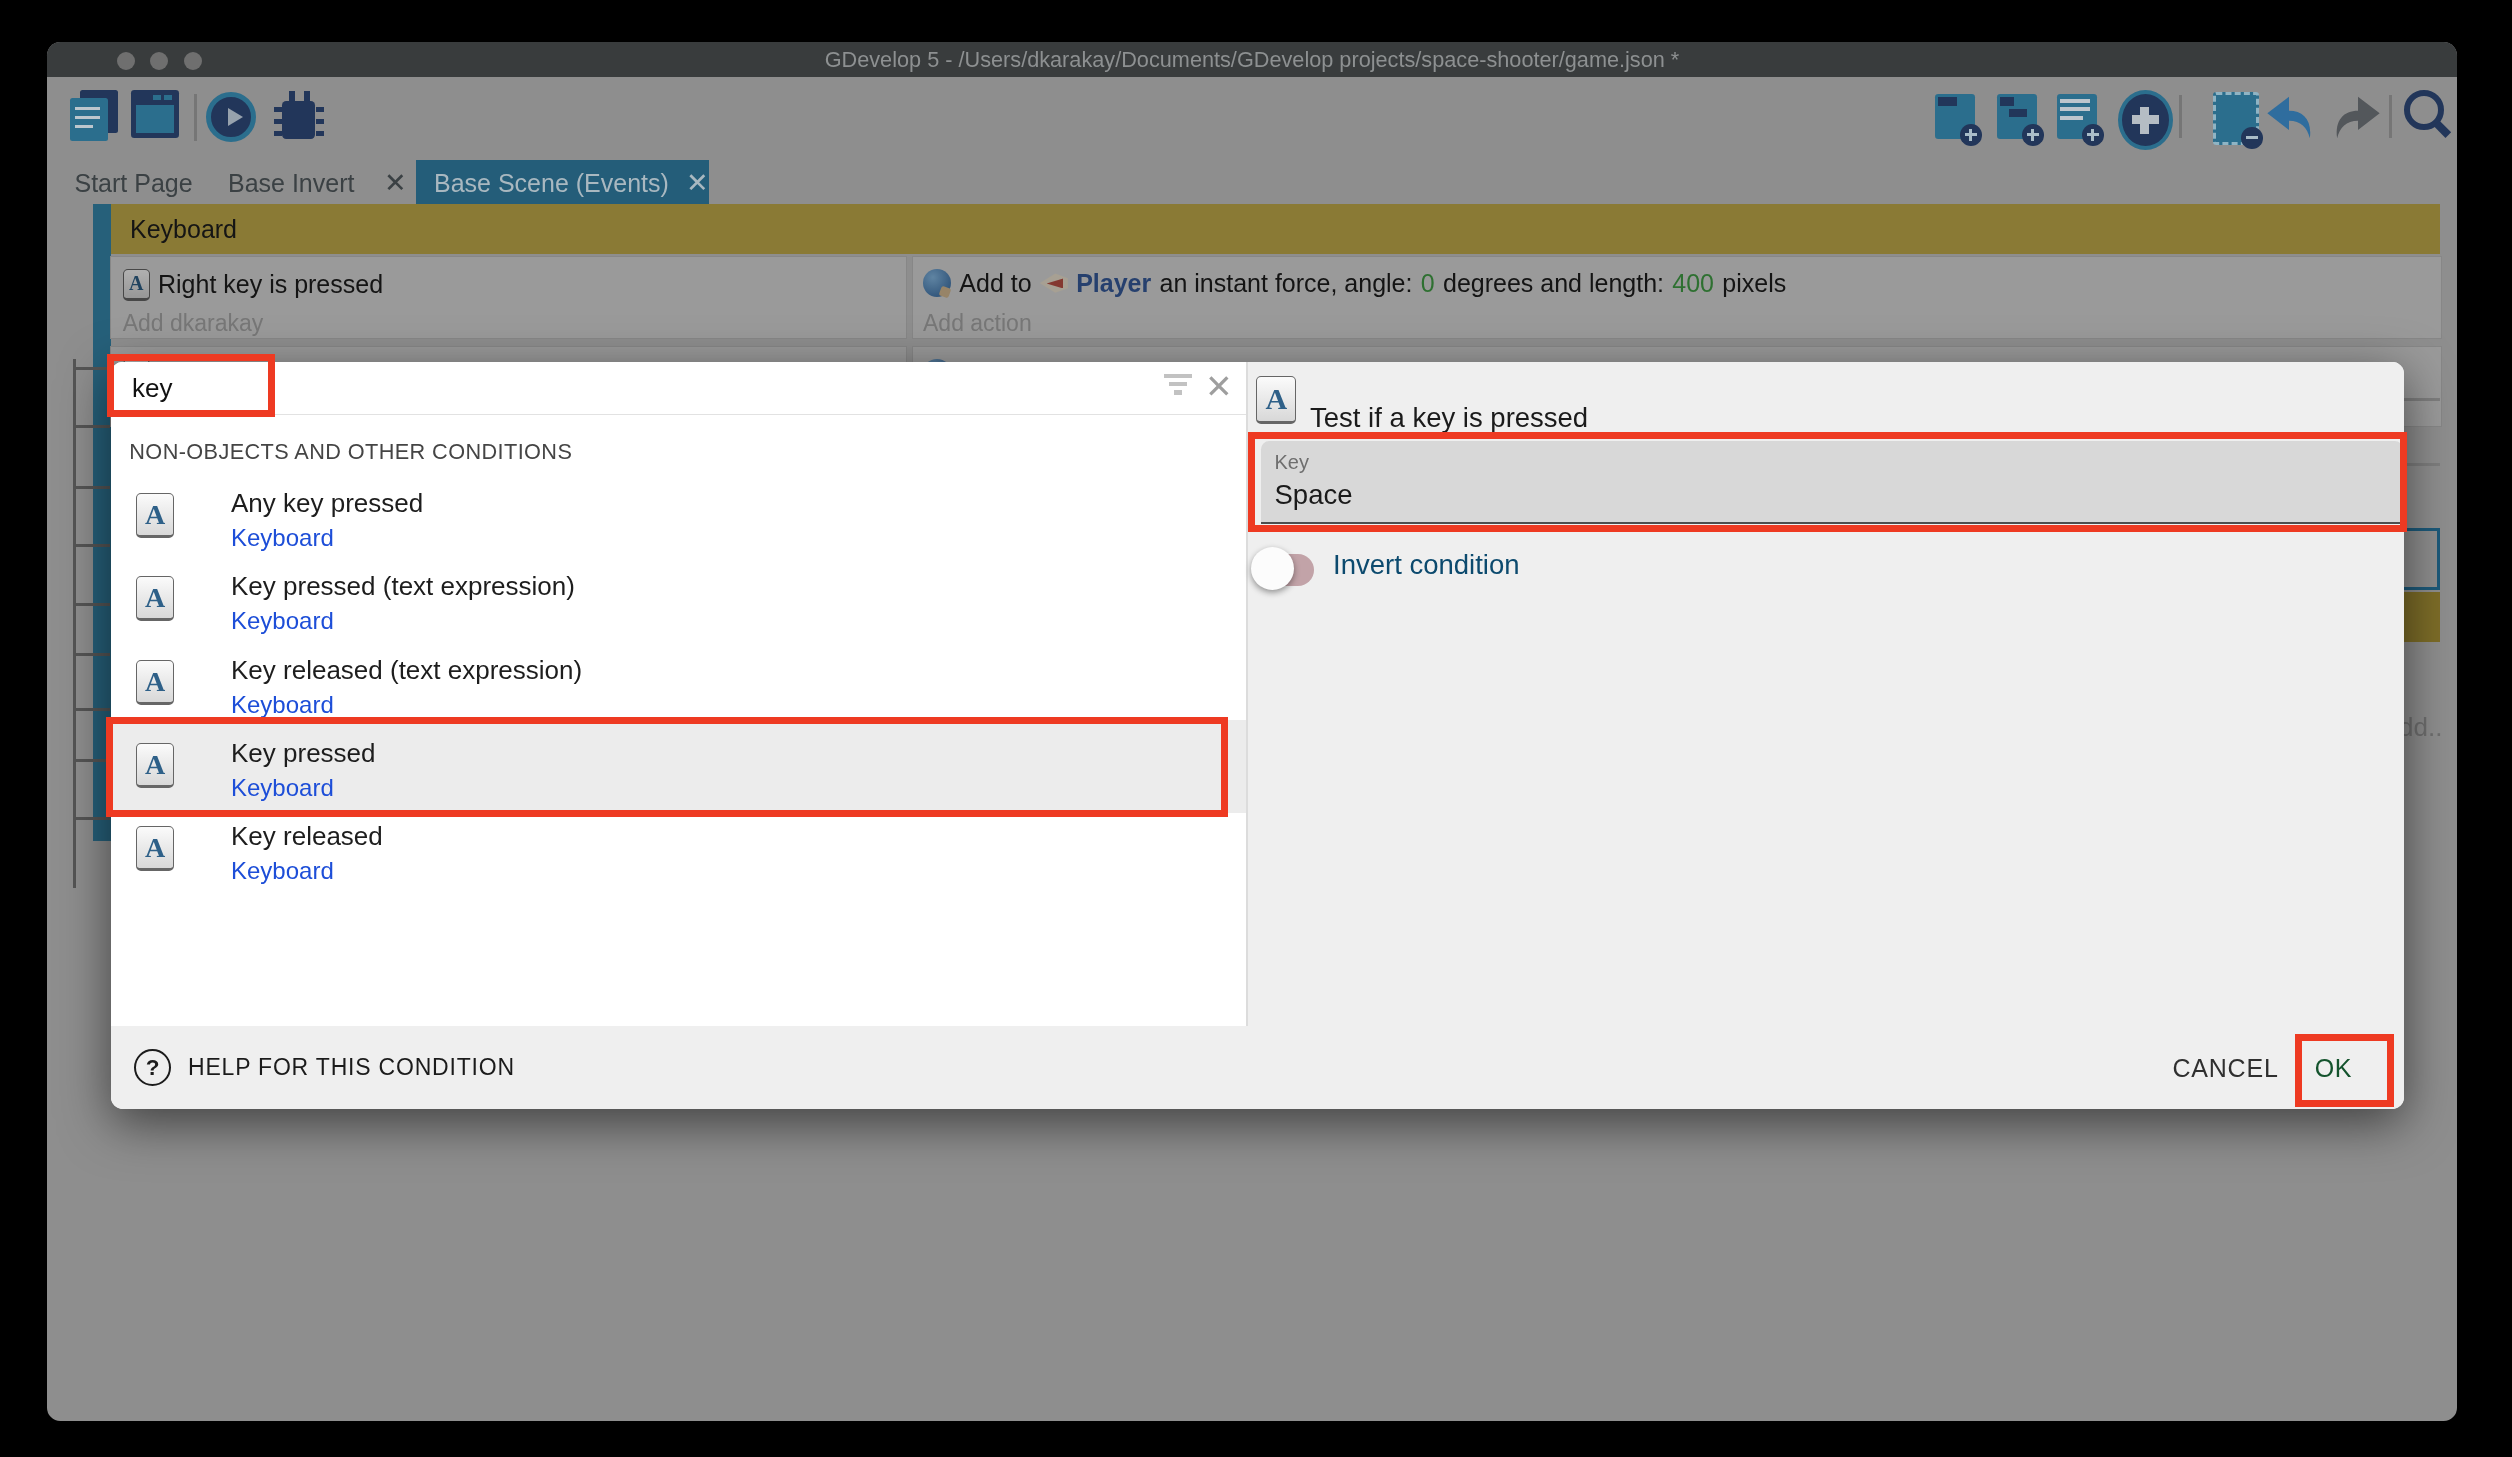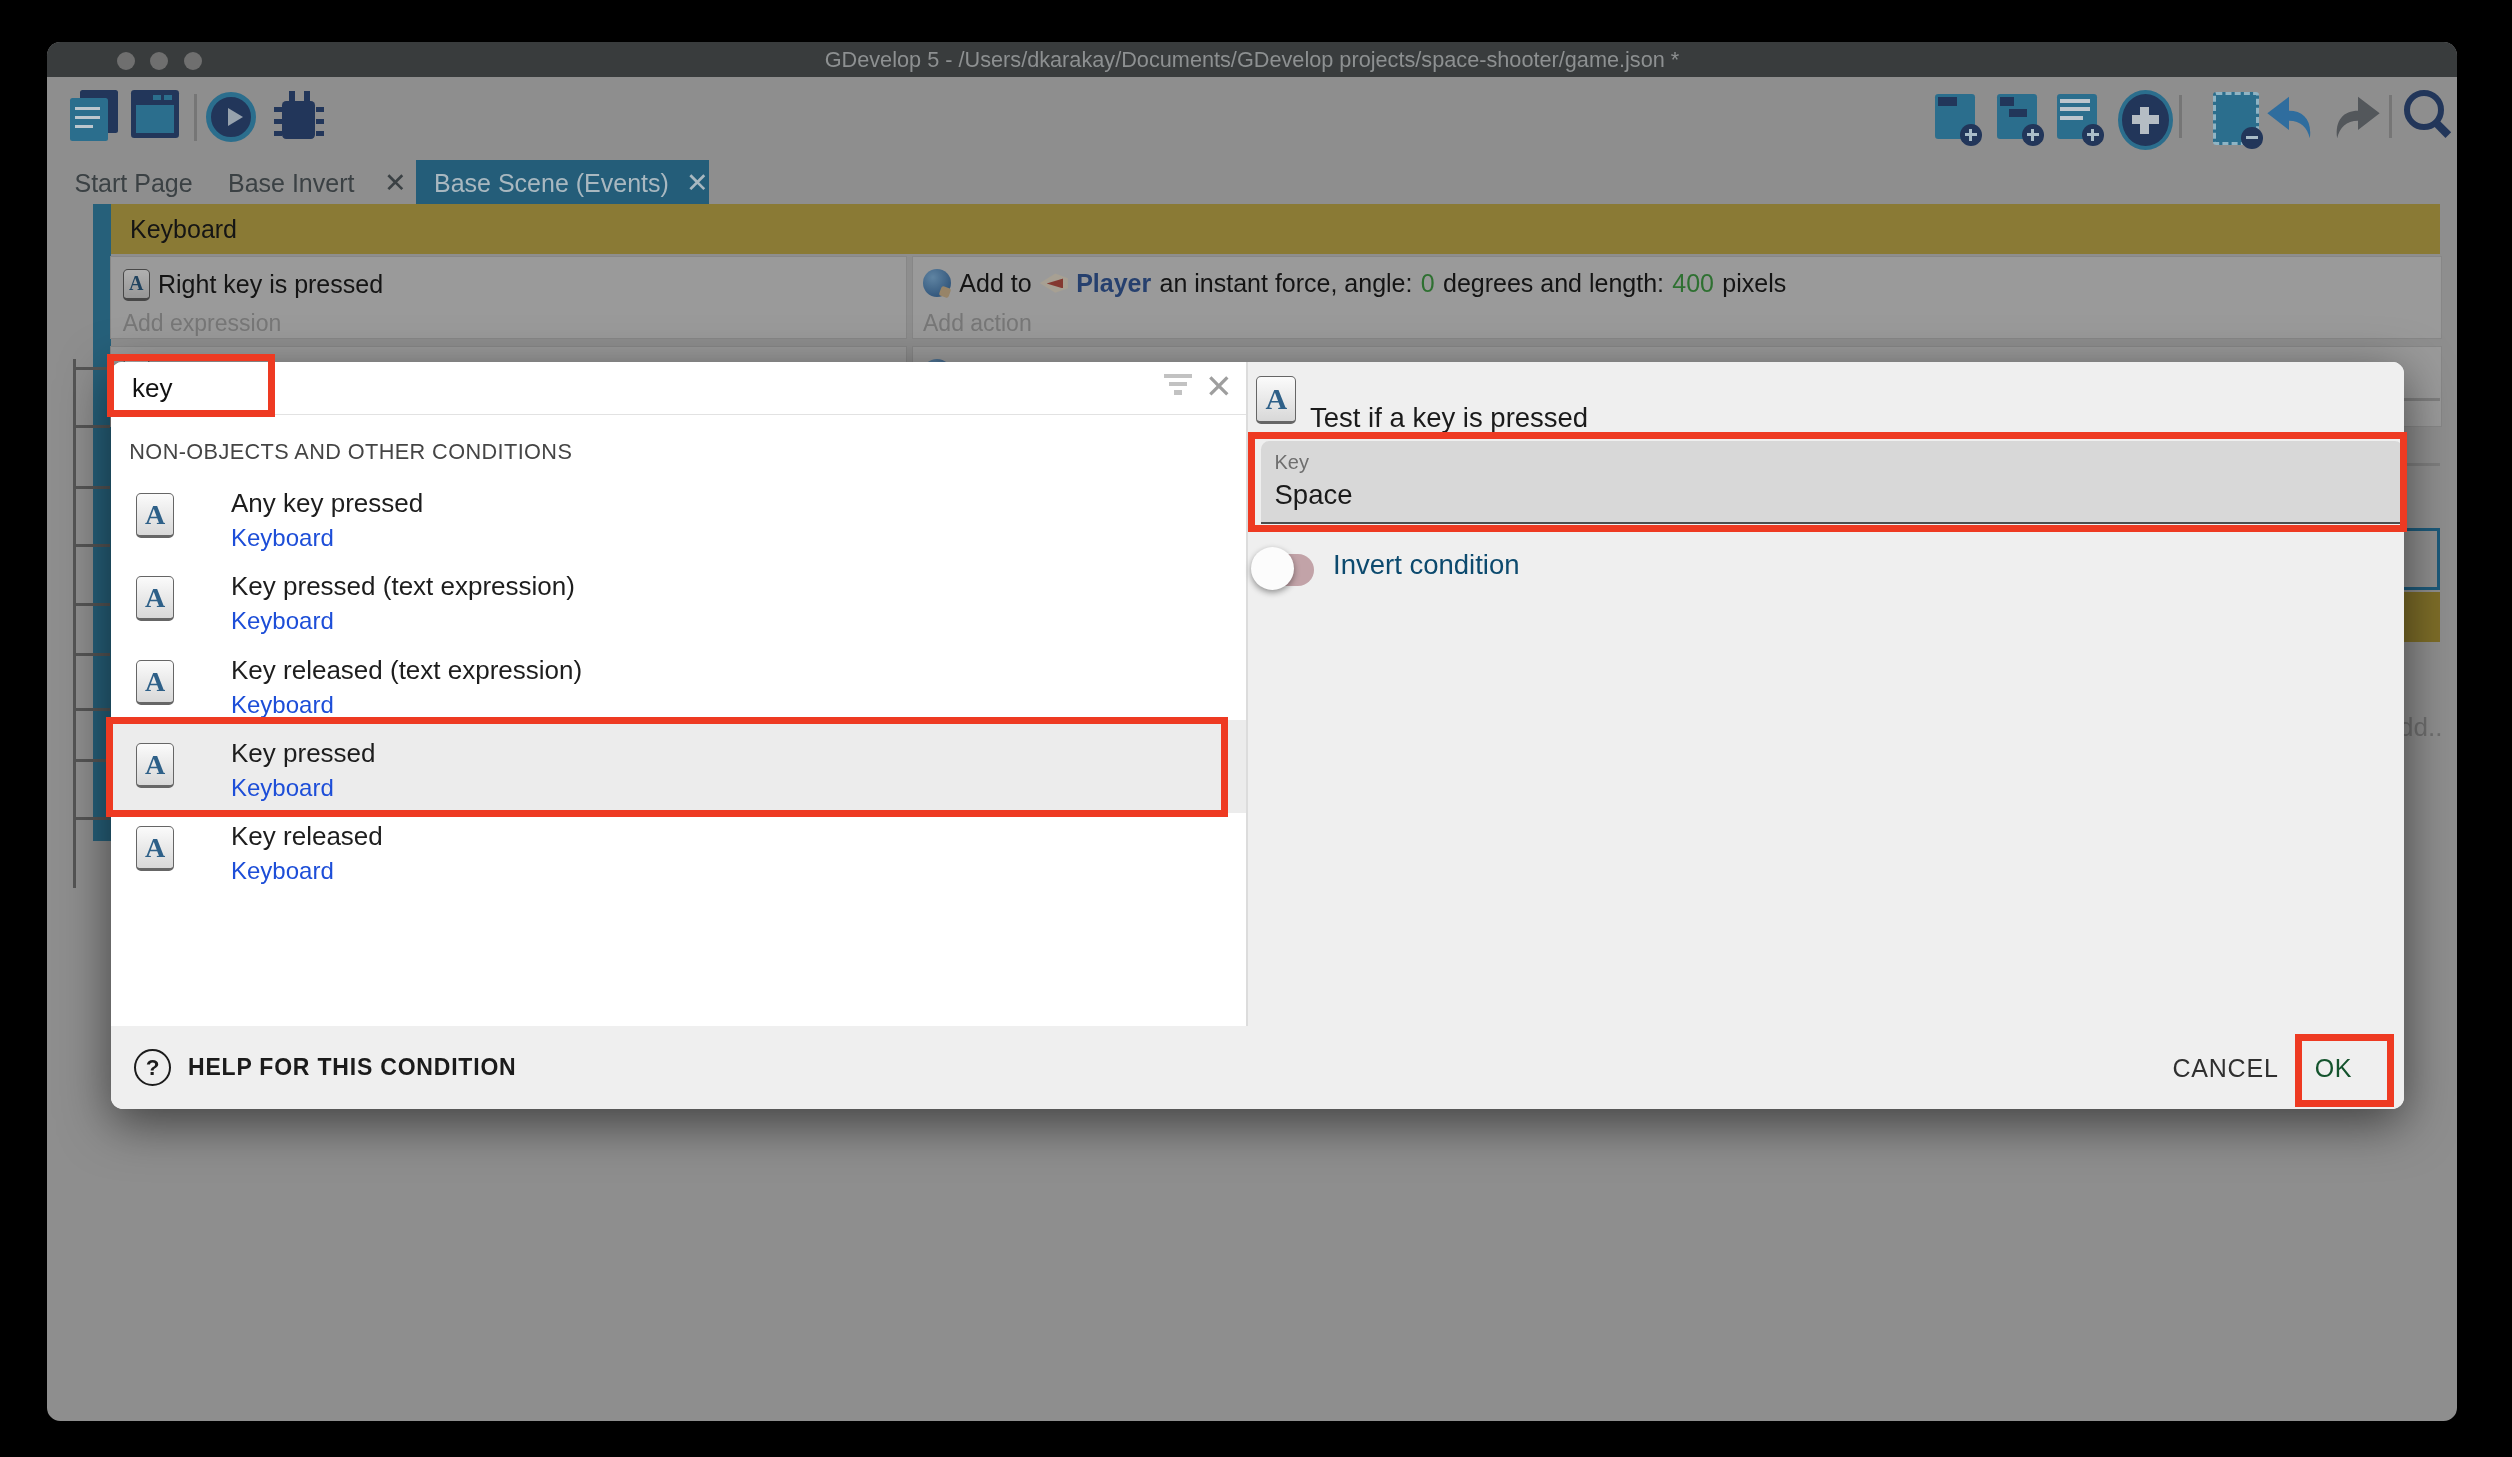--- a/index.html
+++ b/index.html
@@ -88,21 +88,21 @@
   .toggle-track{position:absolute;left:12.5px;top:192px;width:53px;height:32px;border-radius:16px;
                 background:#c2a3a8;}
   .toggle-thumb{position:absolute;left:-10px;top:-6.7px;width:43px;height:43px;border-radius:50%;
                 background:#fcfcfc;box-shadow:0 2.5px 6.7px rgba(0,0,0,.4);}
   .toggle-label{position:absolute;left:85px;top:187px;font-size:27.5px;color:#0c4a6e;}
   .bottom-bar{position:absolute;left:0;top:664px;width:2293px;height:83px;background:#efefef;
               border-radius:0 0 11.7px 11.7px;}
   .help-circle{position:absolute;left:23px;top:22.5px;width:33px;height:33px;border-radius:50%;
                border:2.5px solid #1c1c1c;text-align:center;line-height:33px;font-size:22.5px;
                font-weight:bold;color:#1c1c1c;}
-  .help-text{position:absolute;left:77px;top:28px;font-size:23px;color:#1b1b1b;letter-spacing:0.8px;font-weight:700;text-align:right;}
+  .help-text{position:absolute;left:77px;top:28px;font-size:23px;color:#1b1b1b;letter-spacing:0.8px;font-weight:400;text-align:right;}
   .btn-cancel{position:absolute;left:2048px;top:28px;width:133px;text-align:center;
               font-size:25px;color:#2f2f2f;letter-spacing:0.8px;}
   .btn-ok{position:absolute;left:2199px;top:28px;width:47px;text-align:center;
           font-size:25px;letter-spacing:0.8px;}
   
   .annot{position:absolute;border:7.5px solid #ee3a22;box-sizing:border-box;z-index:30;}
 </style>
 </head>
 <body>
 
@@ -206,21 +206,21 @@
     <div class="tick" style="top:611px"></div>
     <div class="tick" style="top:666px"></div>
     <div class="tick" style="top:717px"></div>
     <div class="tick" style="top:775px"></div>
 
     <div class="event-cell" style="left:63px;top:214px;width:795px;height:81px">
       <div class="cond-line">
         <span class="keycap kc-mini">A</span>
         <span>Right key is pressed</span>
       </div>
-      <div class="placeholder">Add expression</div>
+      <div class="placeholder">Add dkarakay</div>
     </div>
     <div class="event-cell" style="left:865px;top:214px;width:1528px;height:81px">
       <div class="cond-line" style="left:10px">
         <span class="hand-icon"></span>
         <span>Add to</span>
         <span class="ship-icon">
             <span class="b"></span>
             <span class="r"></span>
           </span>
         <span class="objname">Player</span>

